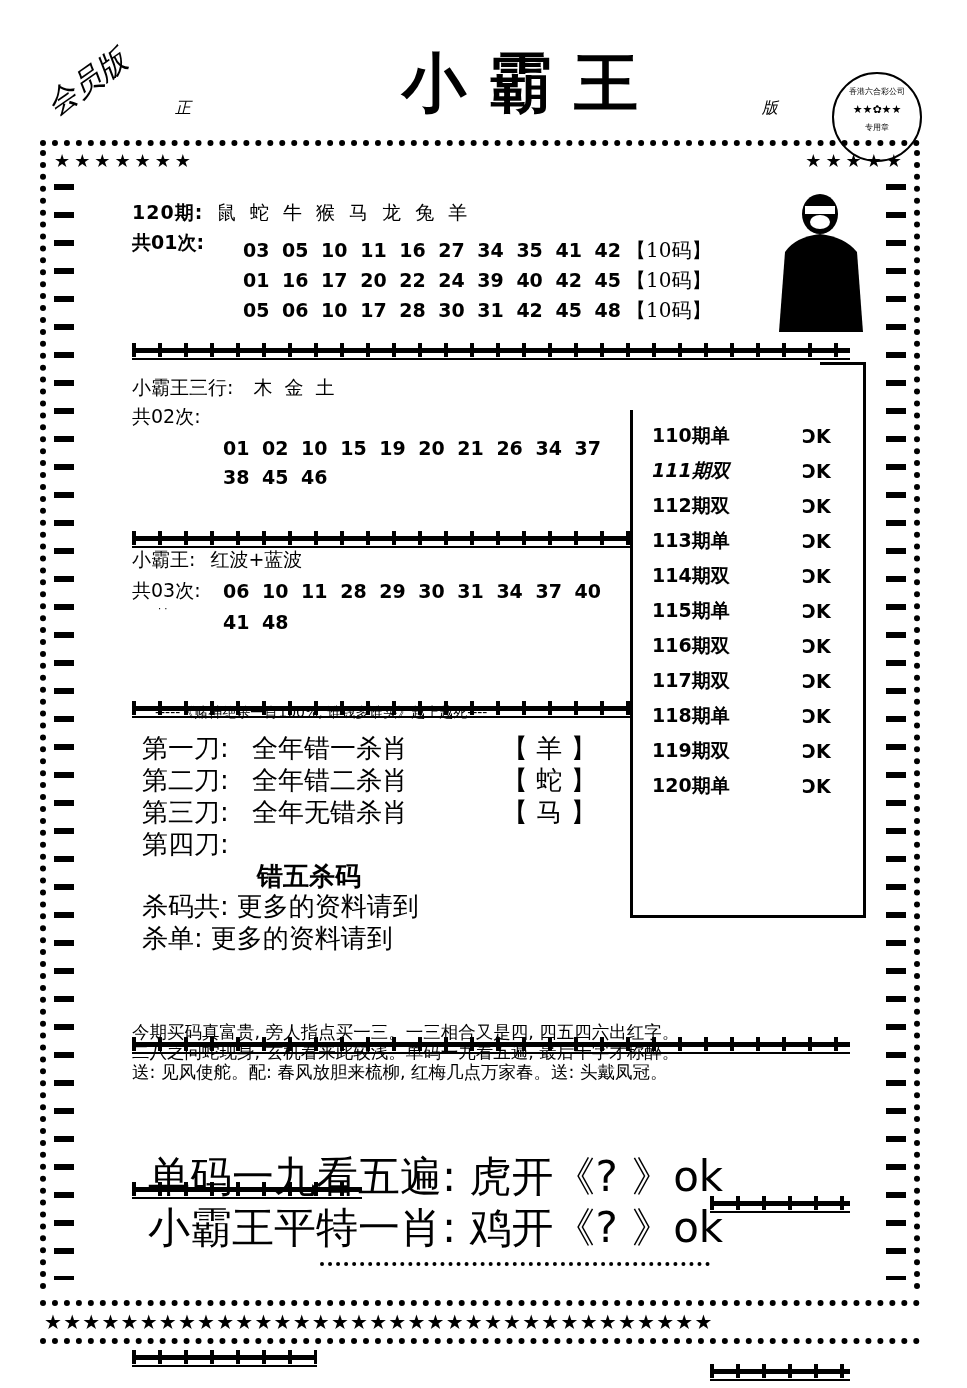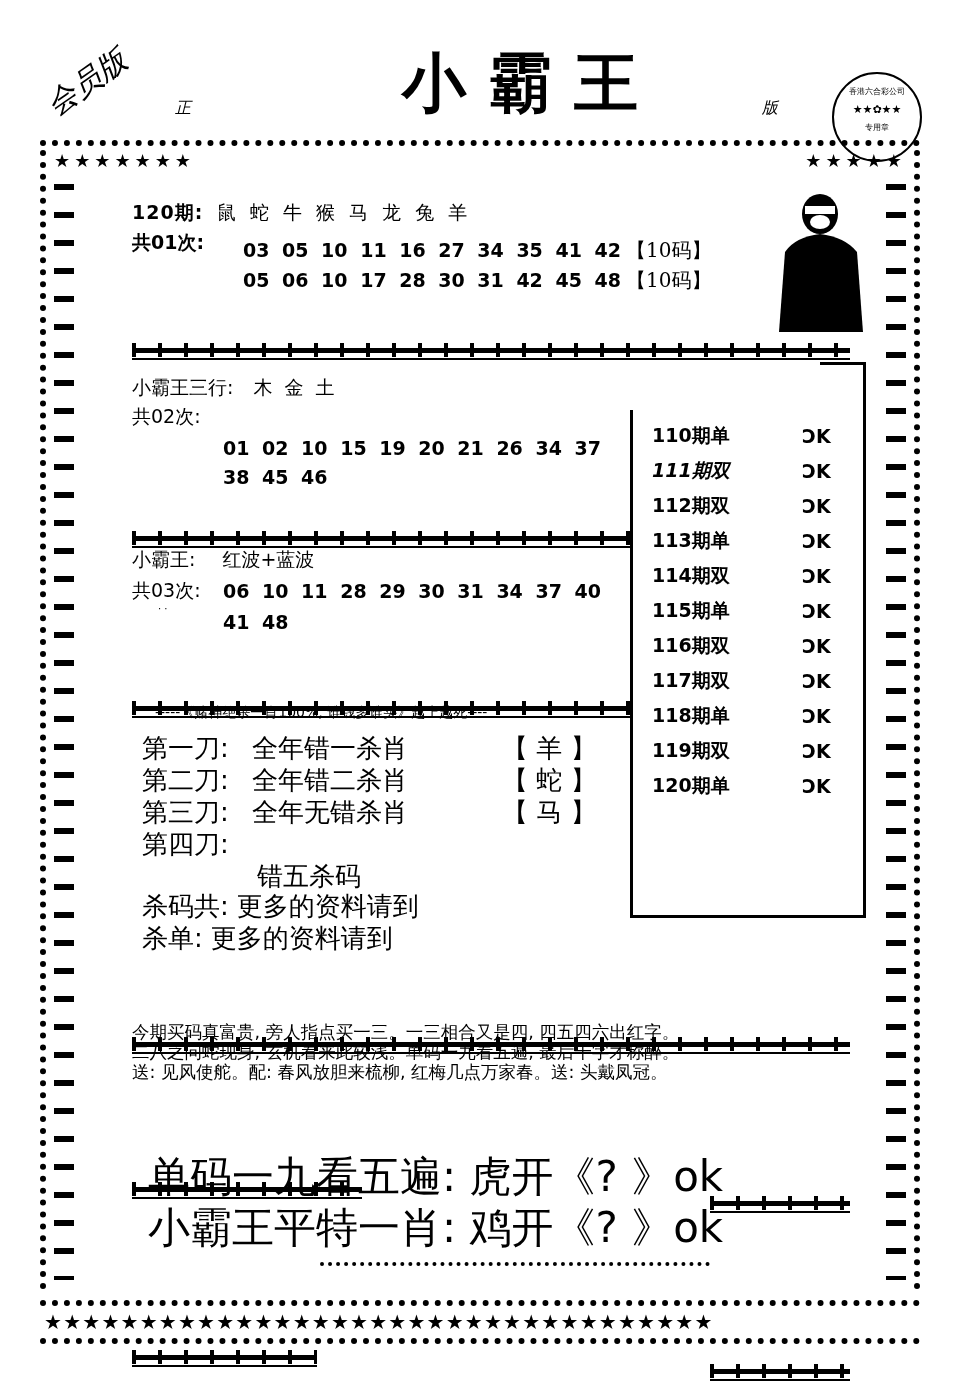--- a/index.html
+++ b/index.html
@@ -58,20 +58,21 @@
   </svg>
 </div>
 
 <div class="abs bold-row" style="left:132px;top:200px;">
   <span>120期:</span>
   <span style="font-weight:normal;margin-left:6px;word-spacing:6px">鼠 蛇 牛 猴 马 龙 兔 羊</span>
 </div>
 <div class="abs lbl" style="left:132px;top:230px;font-weight:bold;">共01次:</div>
 <div class="abs" style="left:243px;top:236px;line-height:29px;">
   <div><span class="nums">03 05 10 11 16 27 34 35 41 42</span> <span class="bracket">【10码】</span></div>
+  <div><span class="nums">01 16 17 20 22 24 39 40 42 45</span> <span class="bracket">【10码】</span></div>
   <div><span class="nums">05 06 10 17 28 30 31 42 45 48</span> <span class="bracket">【10码】</span></div>
 </div>
 <div class="abs fence" style="left:132px;top:343px;width:718px;"></div>
 
 <div class="abs" style="left:630px;top:362px;width:236px;height:556px;">
   <div class="abs" style="left:0;top:48px;bottom:0;border-left:3px solid #000;"></div>
   <div class="abs" style="right:0;top:0;bottom:0;border-right:3px solid #000;"></div>
   <div class="abs" style="left:0;right:0;bottom:0;border-bottom:3px solid #000;"></div>
   <div class="abs" style="left:190px;right:0;top:0;border-top:3px solid #000;"></div>
   <div class="abs" style="left:22px;top:56px;width:200px;" id="hist">
@@ -126,21 +127,21 @@
   <span>小霸王三行:</span>
   <span style="margin-left:14px;word-spacing:6px">木 金 土</span>
 </div>
 <div class="abs lbl" style="left:132px;top:404px;">共02次:</div>
 <div class="abs nums" style="left:223px;top:437px;">01 02 10 15 19 20 21 26 34 37</div>
 <div class="abs nums" style="left:223px;top:466px;">38 45 46</div>
 <div class="abs fence" style="left:132px;top:517px;width:498px;"></div>
 
 <div class="abs lbl" style="left:132px;top:547px;">
   <span>小霸王:</span>
-  <span style="margin-left:21px">红波+蓝波</span>
+  <span style="margin-left:9px">红波+蓝波</span>
 </div>
 <div class="abs lbl" style="left:132px;top:578px;">共03次:</div>
 <div class="abs nums" style="left:223px;top:580px;">06 10 11 28 29 30 31 34 37 40</div>
 <div class="abs" style="left:158px;top:603px;font-size:10px;">· ·</div>
 <div class="abs nums" style="left:223px;top:611px;">41 48</div>
 <div class="abs fence" style="left:132px;top:673px;width:498px;"></div>
 
 <div class="abs" style="left:155px;top:704px;font-size:14px;white-space:nowrap;">-----《赌神绝杀一肖100%, 谁钱多谁买》越上越死----</div>
 
 <div class="abs" style="left:142px;top:732px;width:480px;" id="knives">
@@ -154,21 +155,21 @@
       <span style="width: 240px;">全年错二杀肖</span>
       <span style="margin-left: 10px;">【 蛇 】</span>
     </div>
     <div class="knife" style="display: flex;">
       <span style="width: 110px;">第三刀:</span>
       <span style="width: 240px;">全年无错杀肖</span>
       <span style="margin-left: 10px;">【 马 】</span>
     </div>
     <div class="knife" style="display: flex; flex-direction: column;">
       <span style="width: 110px;">第四刀:</span>
-      <span style="width: 240px; padding-left: 115px;">错五杀码</span>
+      <span style="width: 240px; padding-left: 115px; font-weight: bold;">错五杀码</span>
       <span style="margin-left: 10px;"></span>
     </div>
   </div>
 
 <div class="abs" style="left:142px;top:890px;" id="kills">
     <div class="knife"><span>杀码共:</span><span style="margin-left: 8px;">更多的资料请到</span></div>
     <div class="knife"><span>杀单:</span><span style="margin-left: 8px;">更多的资料请到</span></div>
   </div>
 
 <div class="abs fence" style="left:132px;top:995px;width:718px;"></div>

